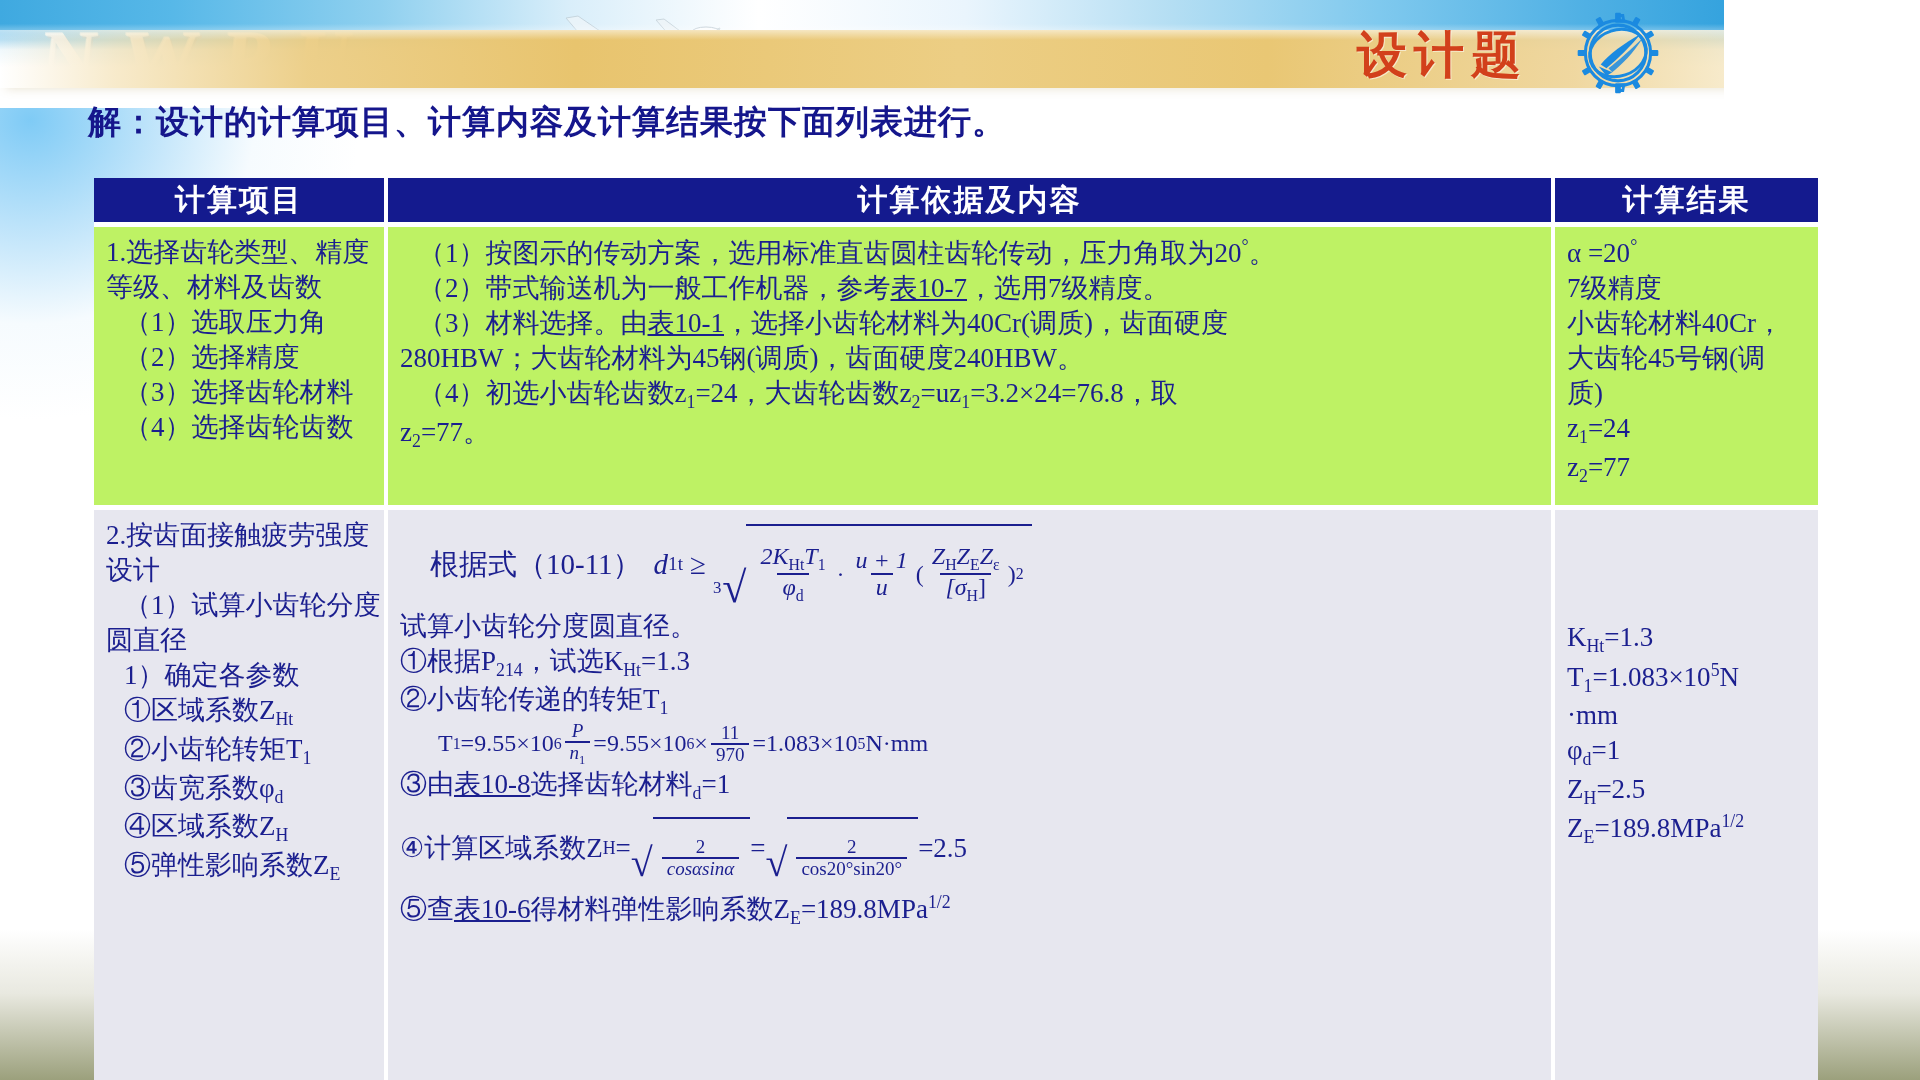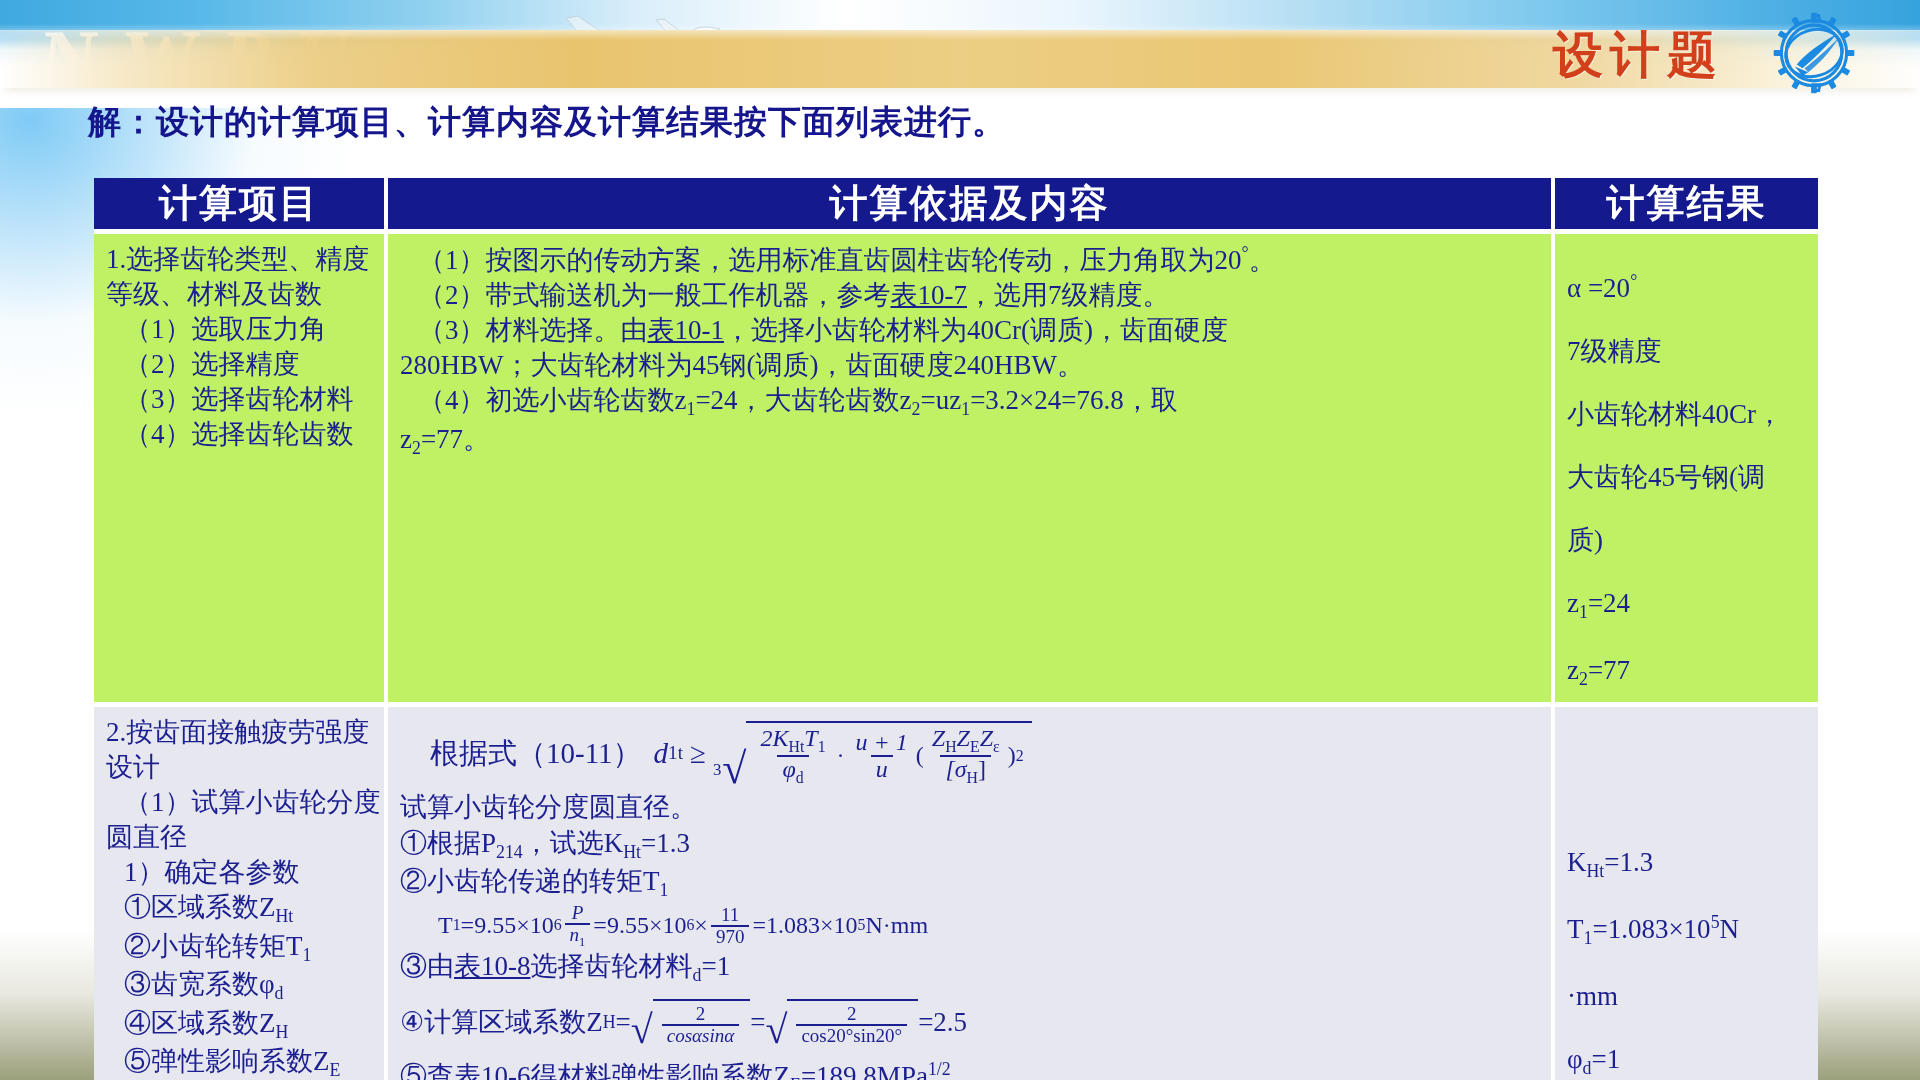--- a/index.html
+++ b/index.html
@@ -22,21 +22,21 @@
       
       radial-gradient(ellipse 330px 300px at 30px 120px,
         rgba(120,200,245,0.95) 0%,
         rgba(160,215,248,0.65) 38%,
         rgba(225,242,252,0.30) 68%,
         rgba(255,255,255,0) 100%),
       #ffffff;
   }
 
   
-  .banner{position:absolute;left:0;top:0;width:1920px;height:108px;overflow:hidden;}
+  .banner{position:absolute;left:0;top:0;width:1724px;height:108px;overflow:hidden;}
   .banner .sky{
     position:absolute;inset:0;
     background:linear-gradient(to right,
       #3fa9e0 0%, #57b8e8 10%, #8fd0ef 22%, #d9eefa 33%,
       #ffffff 44%, #eaf5fd 56%, #b4def3 68%, #7fc9ee 80%, #4fb0e4 92%, #35a3de 100%);
   }
   .banner .skyfade{
     position:absolute;left:0;top:0;width:1920px;height:108px;
     background:linear-gradient(to bottom,
       rgba(255,255,255,0) 0%, rgba(255,255,255,0) 22%,
@@ -94,21 +94,21 @@
     border-collapse:separate;border-spacing:0;
     table-layout:fixed;
   }
   .tbl col.c1{width:294px;}
   .tbl col.c2{width:1167px;}
   .tbl col.c3{width:263px;}
 
   .tbl th{
     background:#141a8e;color:#ffffff;
     font-family:"Liberation Serif","DejaVu Serif",serif;
-    font-size:38px;font-weight:bold;letter-spacing:2px;
+    font-size:30px;font-weight:bold;letter-spacing:2px;
     height:44px;text-align:center;vertical-align:middle;
     border-right:4px solid #ffffff;
     padding:0;
   }
   .tbl th:last-child{border-right:none;}
 
   .tbl td{
     vertical-align:top;padding:8px 10px 10px 12px;
     border-right:4px solid #ffffff;
     border-top:5px solid #ffffff;
@@ -119,31 +119,31 @@
   tr.row1 td{background:#bef264;height:260px;}
   tr.row2 td{background:#e7e7ef;height:500px;}
 
   .cellline{white-space:nowrap;}
   .indent1{padding-left:18px;}
   .lnk{color:#1b1f8f;text-decoration:underline;}
   sub{font-size:0.66em;vertical-align:sub;}
   sup{font-size:0.66em;vertical-align:super;}
 
   .res{font-size:28px;line-height:1.42;}
-  .res .l{white-space:nowrap;margin-top:28px;}
+  .res .l{white-space:nowrap;}
 
   
   .mrow{display:inline-flex;align-items:center;vertical-align:middle;}
   .frac{display:inline-flex;flex-direction:column;align-items:center;
         vertical-align:middle;line-height:1.05;margin:0 3px;}
   .frac .num{padding:0 5px;}
   .frac .den{padding:0 5px;border-top:2px solid #1b1f8f;}
   .sqrt{display:inline-flex;align-items:stretch;vertical-align:middle;}
   .sqrt .sign{display:flex;align-items:flex-end;font-size:1.0em;}
-  .sqrt .body{border-top:2px solid #1b1f8f;padding:3px 8px 0 6px;}
+  .sqrt .body{border-top:2px solid #1b1f8f;padding:18px 8px 0 6px;}
   .idx{font-size:.58em;align-self:flex-end;padding-right:1px;position:relative;top:-0.35em;}
   .it{font-style:italic;}
 
   .formula-main{font-size:29px;margin:6px 0 2px 0;display:flex;align-items:center;gap:12px;}
   .fsmall{font-size:24px;}
   .fxsmall{font-size:19px;}
 </style>
 </head>
 <body>
 

